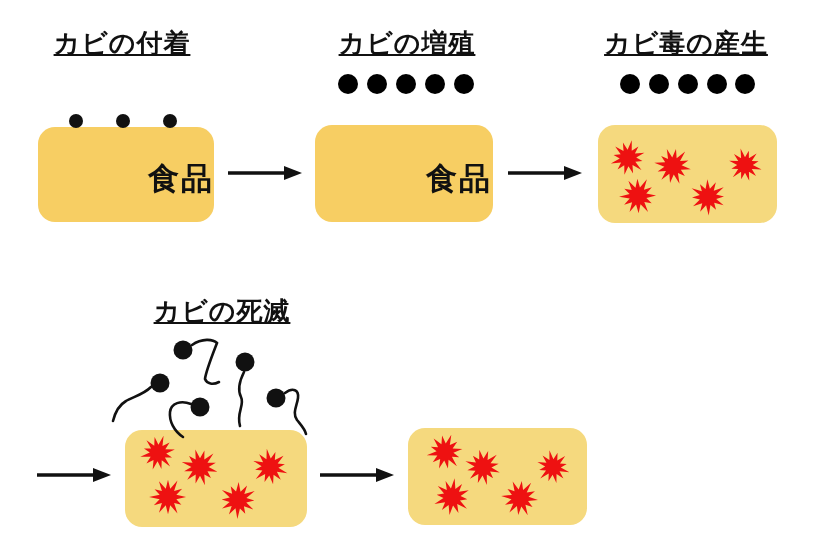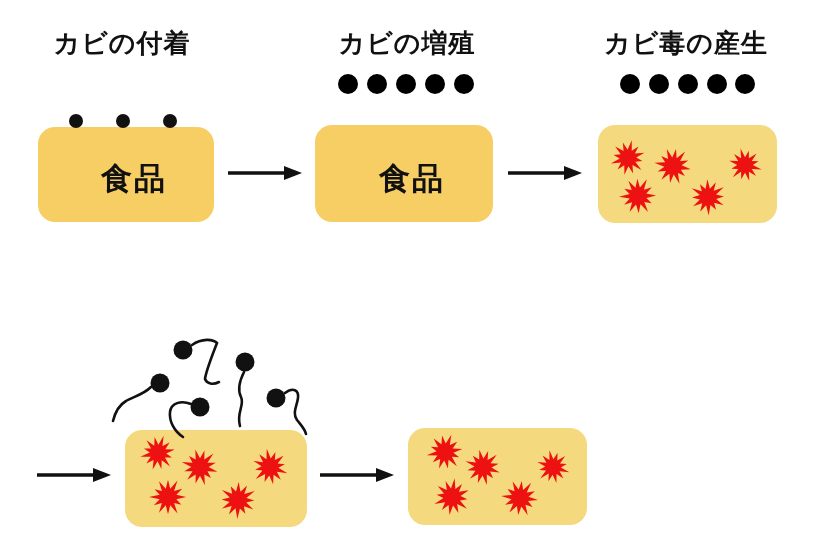--- a/index.html
+++ b/index.html
@@ -1,41 +1,42 @@
 <!DOCTYPE html>
 <html><head>
 <meta charset="utf-8">
 <style>
   html,body{margin:0;padding:0;background:#ffffff;}
   body{font-family:"Liberation Sans","DejaVu Sans",sans-serif;}
   .stage{position:relative;width:820px;height:540px;background:#ffffff;overflow:hidden;}
   .gfx{position:absolute;left:0;top:0;width:820px;height:540px;}
-  .title{position:absolute;width:220px;text-align:center;font-size:26px;font-weight:bold;color:#111;letter-spacing:1px;white-space:nowrap;}
+  .title{position:absolute;width:220px;text-align:center;font-size:26px;font-weight:bold;color:#111;letter-spacing:1px;white-space:nowrap;text-decoration:underline;}
   .t1{left:12px;top:26px;}
   .t2{left:297px;top:26px;}
   .t3{left:576px;top:26px;}
   .t4{left:112px;top:294px;}
   .t5{left:392px;top:294px;}
-  .food-label{position:absolute;width:192px;text-align:center;font-size:31px;font-weight:bold;color:#111;letter-spacing:2px;}
+  .food-label{position:absolute;width:192px;text-align:center;font-size:31px;font-weight:bold;color:#111;letter-spacing:2px;margin-left:47px;}
   .l1{left:38px;top:158px;}
   .l2{left:316px;top:158px;}
   .dot{fill:#111111;}
   .arrow line{stroke:#111111;stroke-width:3.6;}
   .arrow polygon{fill:#111111;}
   .spore-head{fill:#111111;}
   .spore-tail{fill:none;stroke:#111111;stroke-width:2.6;stroke-linecap:round;}
 </style>
 </head>
 <body>
 
 <div class="stage">
 
   <div class="title t1">カビの付着</div>
   <div class="title t2">カビの増殖</div>
   <div class="title t3">カビ毒の産生</div>
+  <div class="title t4">カビの死滅</div>
 
   <svg class="gfx" viewBox="0 0 820 540" xmlns="http://www.w3.org/2000/svg" xmlns:xlink="http://www.w3.org/1999/xlink">
     <defs>
       <polygon id="burst" points="0,-22 2.6,-9.7 9.5,-16.5 7.1,-7.1 18.2,-10.5 9.7,-2.6 18,0 9.7,2.6 19.1,11 7.1,7.1 10,17.3 2.6,9.7 0,21 -2.6,9.7 -9.5,16.5 -7.1,7.1 -19.1,11 -9.7,2.6 -18,0 -9.7,-2.6 -18.2,-10.5 -7.1,-7.1 -10,-17.3 -2.6,-9.7"></polygon>
       <g id="pin">
           <line x1="0" y1="4" x2="0" y2="58"></line>
           <circle cx="0" cy="0" r="10"></circle>
         </g>
       <g id="arrowshape">
           <line x1="0" y1="0" x2="58" y2="0"></line>

